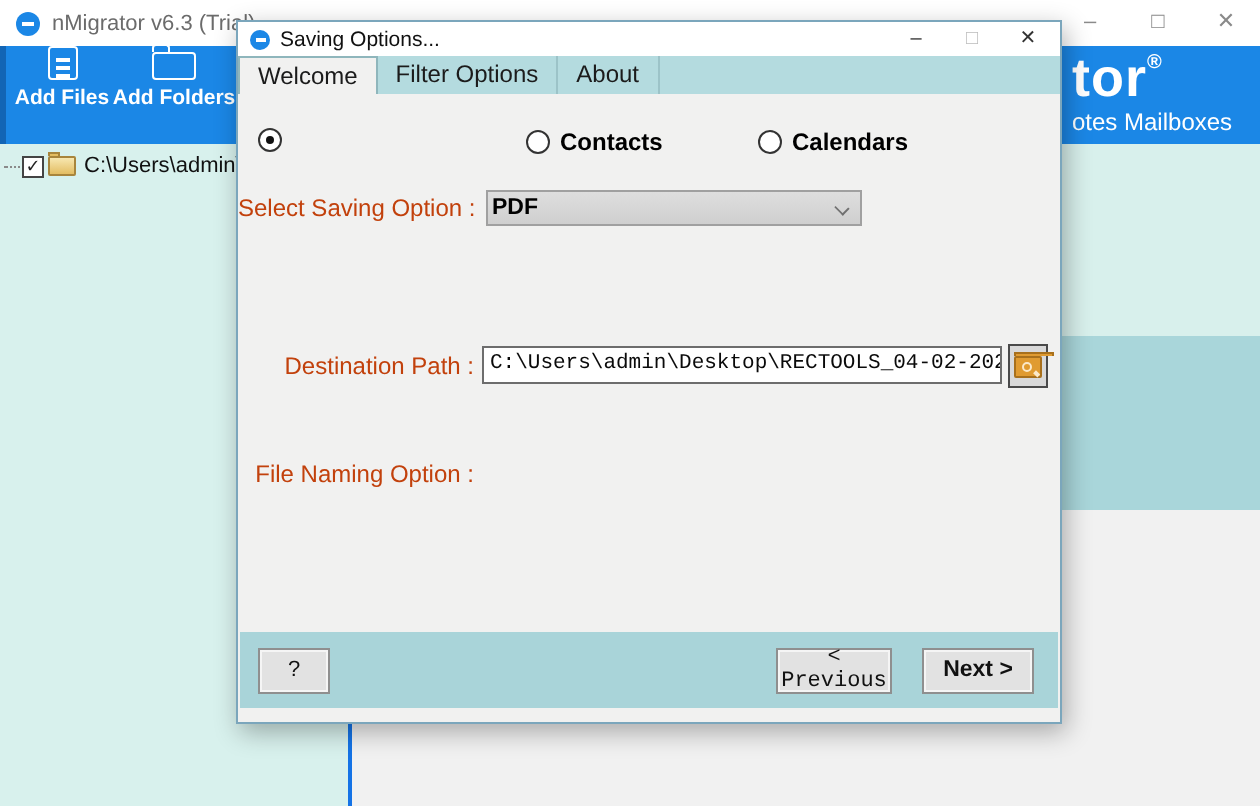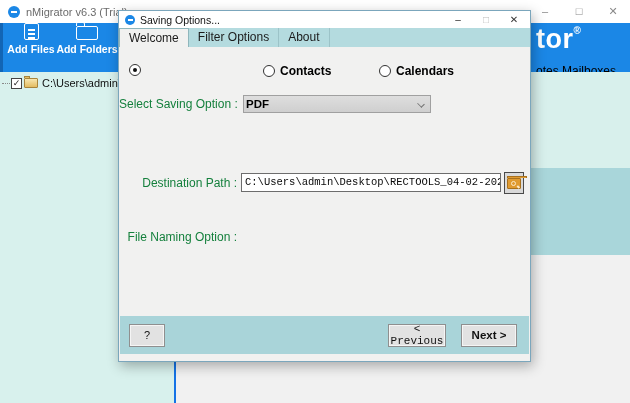--- a/index.html
+++ b/index.html
@@ -20,21 +20,21 @@
   .tb-btn .lbl { font-size:10.5px; font-weight:bold; margin-top:3px; white-space:nowrap; }
   .ic-file { width:15px; height:19px; border:1.6px solid #fff; border-radius:2px; position:relative; }
   .ic-file i { position:absolute; left:3px; right:3px; height:1.5px; background:#fff; }
   .ic-file i:nth-child(1){top:5px;} .ic-file i:nth-child(2){top:9px;} .ic-file i:nth-child(3){top:13px;}
   .ic-folder { width:22px; height:16px; border:1.6px solid #fff; border-radius:2px; position:relative; margin-top:3px; }
   .ic-folder i { position:absolute; left:-1px; top:-5px; width:9px; height:4px; border:1.6px solid #fff; border-bottom:none; border-radius:2px 2px 0 0; }
 
   .brand { position:absolute; left:533px; top:3px; color:#fff; line-height:1; }
   .brand-name { font-size:27px; font-weight:bold; letter-spacing:0.5px; }
   .brand-name sup { font-size:10px; vertical-align:14px; }
-  .brand-tagline { font-size:12px; color:#000000; margin-top:12px; white-space:nowrap; }
+  .brand-tagline { font-size:12px; color:#ffffff; margin-top:2px; white-space:nowrap; }
 
   .left-panel { position:absolute; left:0; top:72px; width:174px; height:331px; background:#d8f1ed; }
   .tree-item { position:absolute; left:2px; top:5px; display:flex; align-items:center; white-space:nowrap; }
   .tree-dash { width:8px; border-top:1px dotted #8a8a8a; margin-right:1px; }
   .tree-checkbox { width:11px; height:11px; background:#fff; border:1px solid #444; font-size:9px; line-height:9px; text-align:center; color:#222; margin-right:2px; flex:none; }
   .tree-folder { width:14px; height:10px; background:linear-gradient(#f7e7b0,#e3bd62); border:1px solid #a8853c; border-radius:1px; position:relative; margin-right:4px; flex:none; }
   .tree-folder i { position:absolute; left:-1px; top:-3px; width:6px; height:2px; background:#e3bd62; border:1px solid #a8853c; border-bottom:none; }
   .tree-label { font-size:11px; color:#111; }
 
   .right-pane { position:absolute; left:176px; top:72px; width:454px; height:331px; background:#f1f1f1; }
@@ -58,21 +58,21 @@
 
   .dlg-body { position:absolute; left:0; top:36px; right:0; bottom:45px; background:#f1f1f0; }
   .radio-row { position:absolute; left:0; top:17px; width:100%; height:16px; }
   .radio-item { position:absolute; display:flex; align-items:center; }
   .radio-item .circ { width:12px; height:12px; border-radius:50%; background:#fff; border:1px solid #333; margin-right:5px; position:relative; flex:none; }
   .radio-item .circ .dot { position:absolute; left:3px; top:3px; width:4px; height:4px; border-radius:50%; background:#111; display:none; }
   .radio-item.checked .circ .dot { display:block; }
   .radio-item .rlabel { font-size:12px; font-weight:bold; color:#000; white-space:nowrap; }
 
   .frow { position:absolute; left:0; width:100%; }
-  .flabel { position:absolute; left:0; width:118px; text-align:right; font-size:12px; color:#15803d; white-space:nowrap; }
+  .flabel { position:absolute; left:0; width:118px; text-align:right; font-size:12px; color:#c2410c; white-space:nowrap; }
   .combo { position:absolute; left:124px; height:18px; background:linear-gradient(#dedede,#cfcfcf); border:1px solid #a0a0a0; display:flex; align-items:center; padding:0 2px; }
   .combo .cval { font-size:11.5px; font-weight:bold; color:#000; white-space:nowrap; }
   .chev { position:absolute; right:6px; top:5px; width:6px; height:6px; border-right:1.5px solid #707070; border-bottom:1.5px solid #707070; transform:rotate(45deg) scaleY(0.8); }
   .pathbox { position:absolute; left:122px; width:260px; height:19px; background:#fff; border:1px solid #6d6d6d; font-family:"Liberation Mono", monospace; font-size:10.5px; color:#0a0a0a; padding:2px 3px; white-space:nowrap; overflow:hidden; }
   .browse-btn { position:absolute; left:385px; width:20px; height:22px; background:#d9d9d9; border:1px solid #4a4a4a; display:flex; align-items:center; justify-content:center; }
   .browse-ic { width:14px; height:11px; background:#e09b31; border:1px solid #a8701c; border-radius:1px; position:relative; }
   .browse-ic .tab { position:absolute; left:-1px; top:-3px; width:6px; height:2px; background:#e09b31; border:1px solid #a8701c; border-bottom:none; }
   .browse-ic .lens { position:absolute; left:3px; top:2px; width:5px; height:5px; border:1.5px solid #fbe9c9; border-radius:50%; }
   .browse-ic .handle { position:absolute; left:9px; top:7px; width:3px; height:1.5px; background:#fbe9c9; transform:rotate(45deg); }
 

